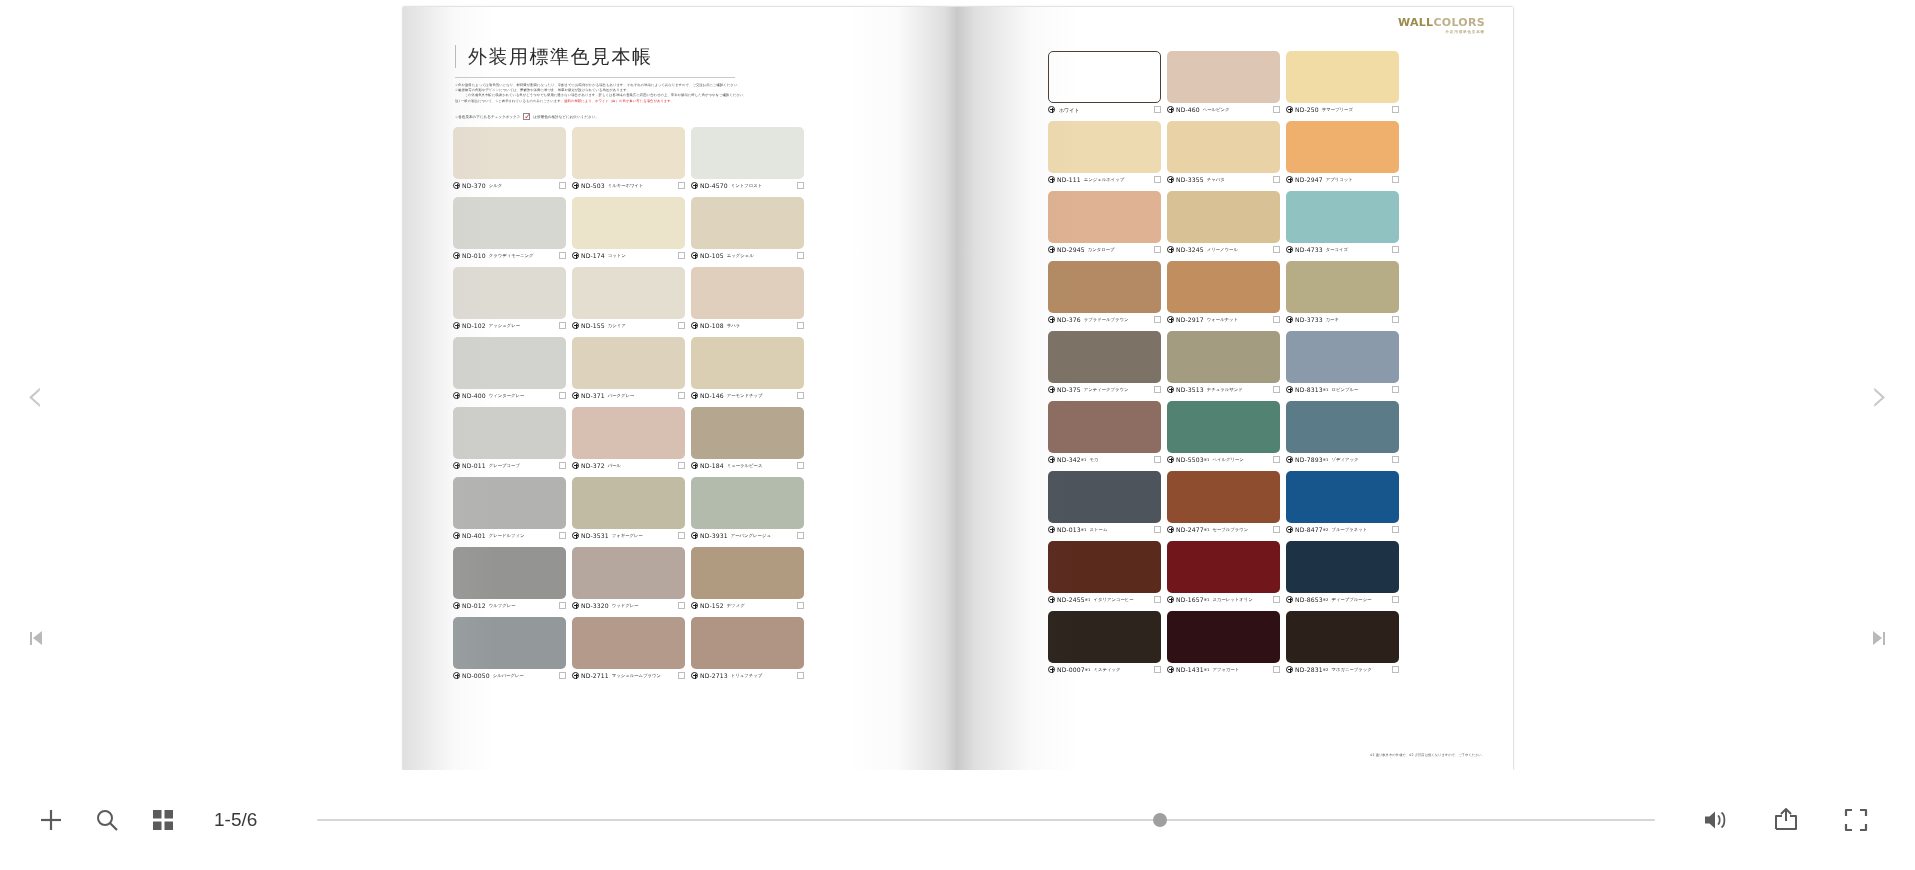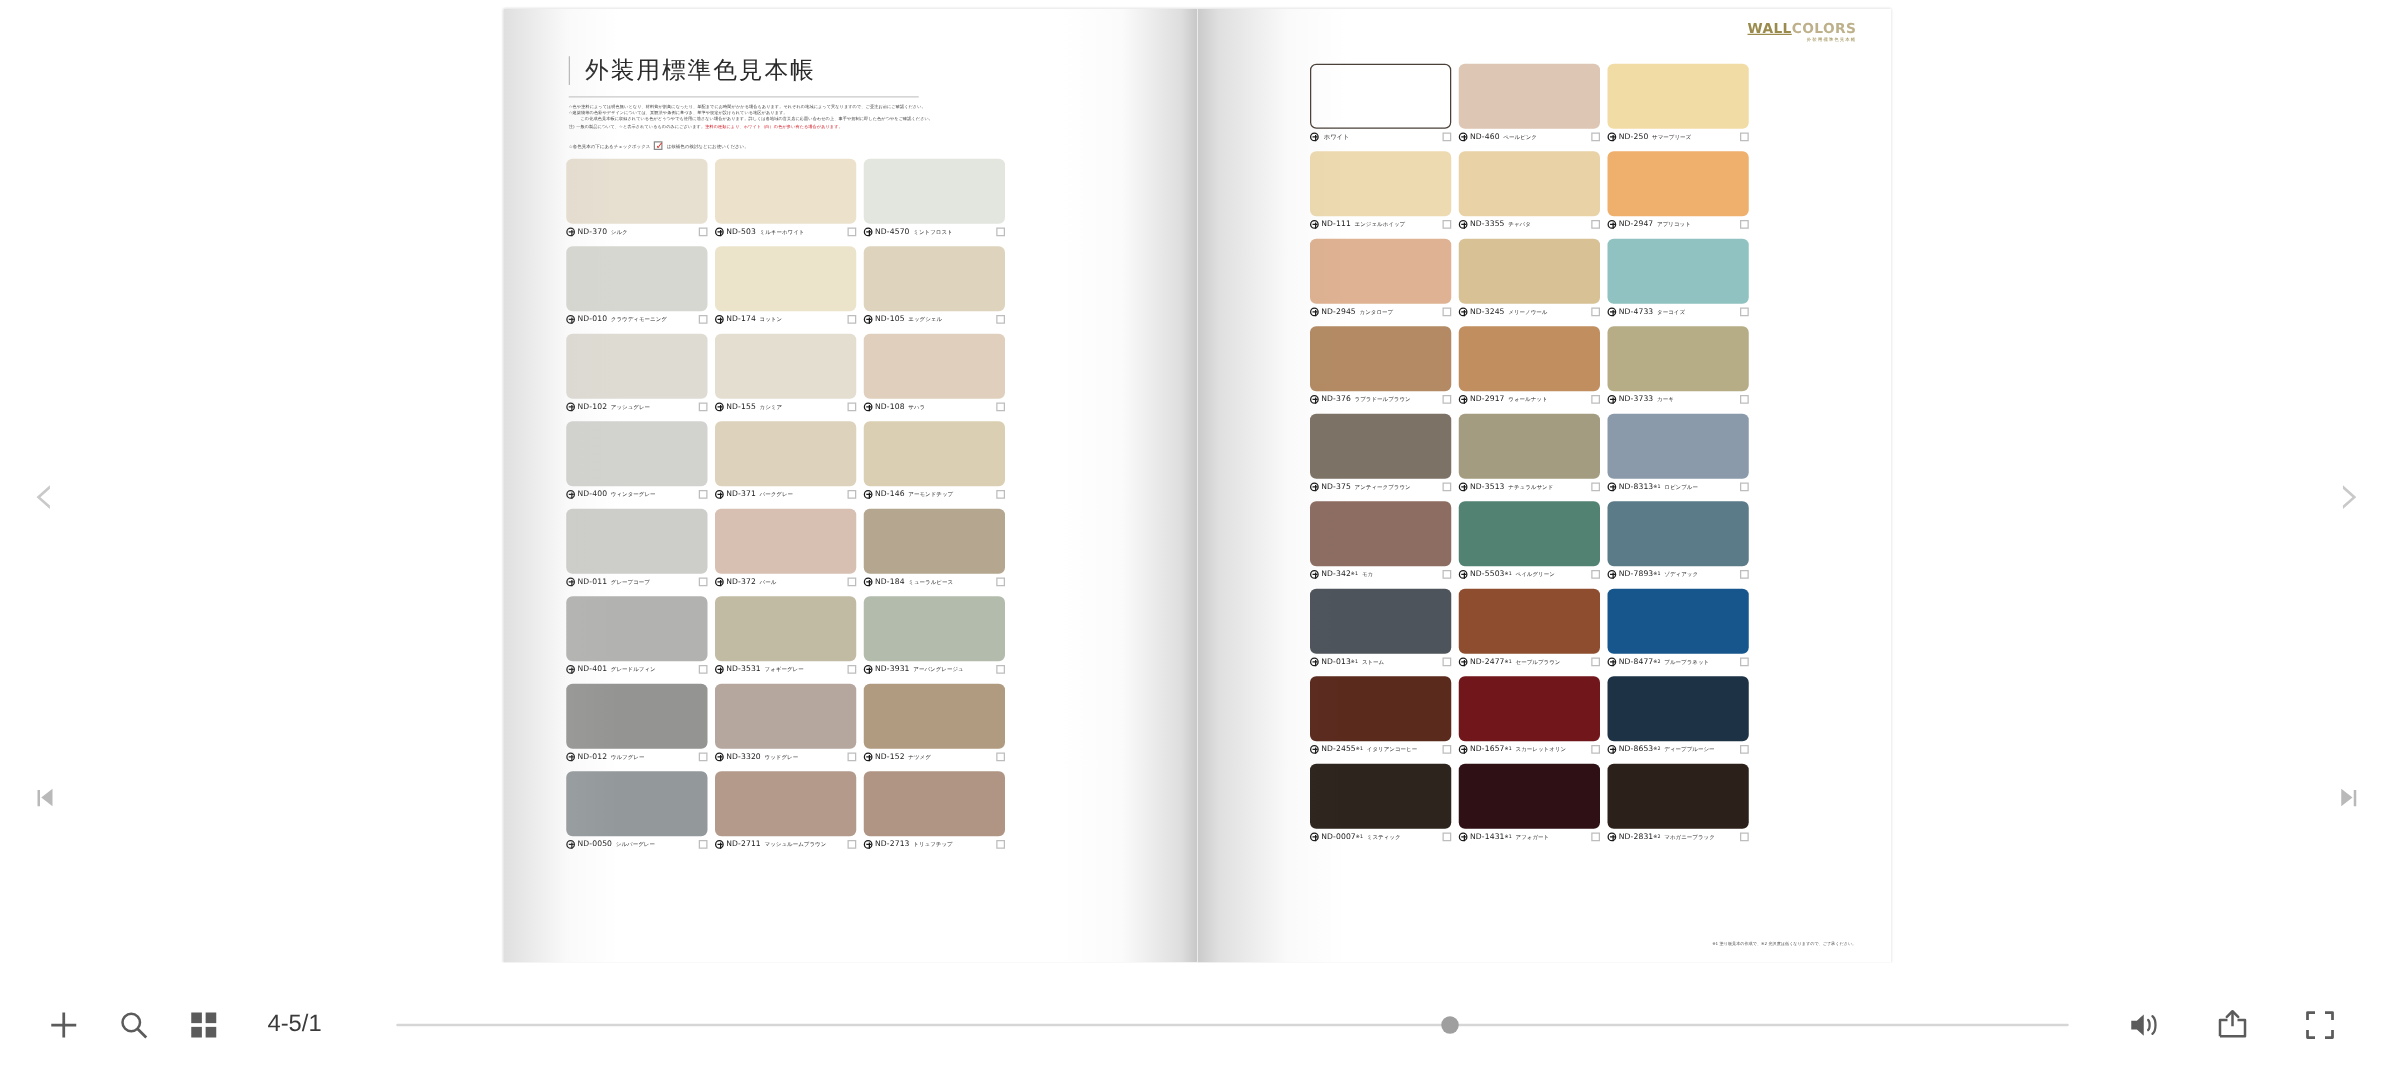--- a/index.html
+++ b/index.html
@@ -200,21 +200,21 @@
     right: 28px; top: 10px;
     text-align: right;
   }
   .brand-main {
     font-family: "DejaVu Sans", sans-serif;
     font-size: 11px;
     font-weight: 700;
     letter-spacing: .3px;
     line-height: 12px;
   }
-  .brand-main .w1 { color: #9a8a4c; text-decoration: underline; }
+  .brand-main .w1 { color: #9a8a4c; }
   .brand-main .w2 { color: #bdb08a; font-weight: 700; }
   .brand-sub {
     font-family: "DejaVu Sans", sans-serif;
     font-size: 3.6px;
     color: #9a8a4c;
     letter-spacing: .8px;
     margin-top: 1px;
   }
   .footnote {
     position: absolute;
@@ -866,21 +866,21 @@
 
       <div class="tool-btn">
         <svg width="24" height="24" viewBox="0 0 24 24">
           <rect x="2" y="2" width="8.5" height="8.5" fill="#5b5b5b"></rect>
           <rect x="13.5" y="2" width="8.5" height="8.5" fill="#5b5b5b"></rect>
           <rect x="2" y="13.5" width="8.5" height="8.5" fill="#5b5b5b"></rect>
           <rect x="13.5" y="13.5" width="8.5" height="8.5" fill="#5b5b5b"></rect>
         </svg>
       </div>
 
-      <div class="pagecount">4-5/1</div>
+      <div class="pagecount">1-5/6</div>
     </div>
 
     <div class="slider-wrap">
       <div class="slider-track"></div>
       <div class="slider-thumb" id="slider-thumb" style="left: calc(63% - 7px);"></div>
     </div>
 
     <div class="tool-right">
 
       <div class="tool-btn">

